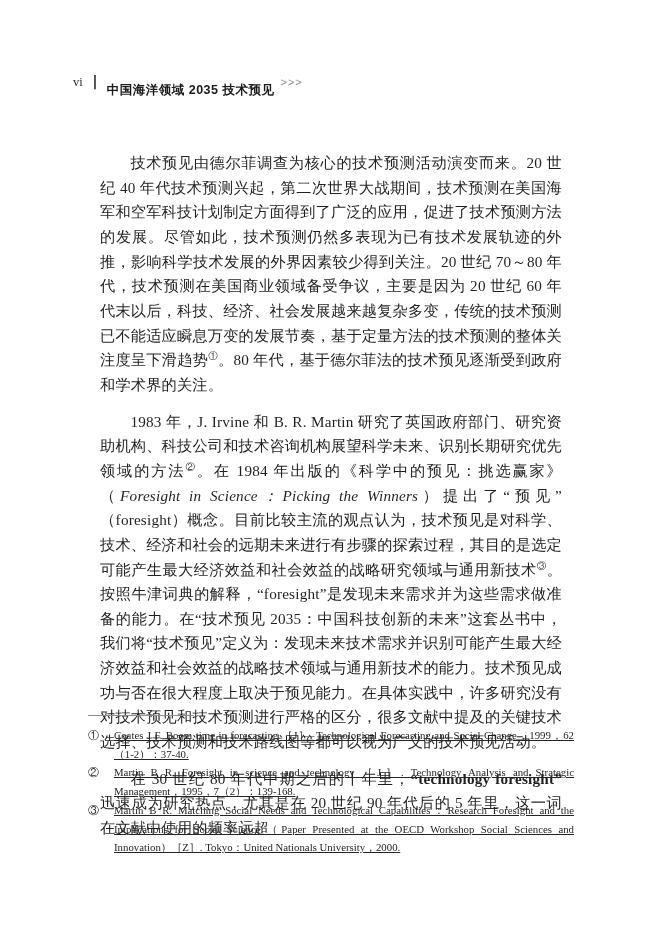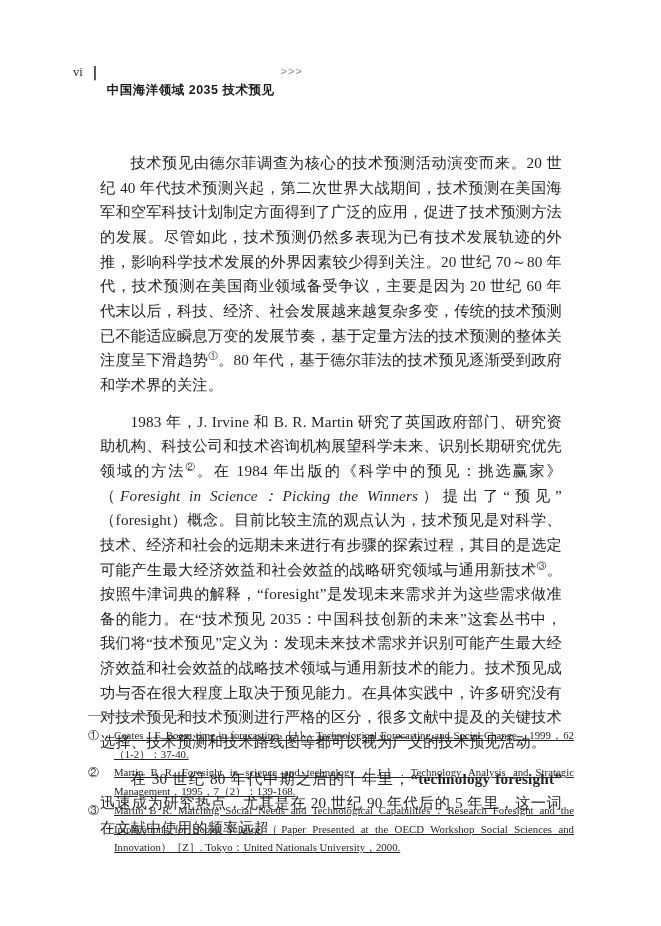--- a/index.html
+++ b/index.html
@@ -14,21 +14,21 @@
     font-family: "Liberation Serif", "DejaVu Serif", serif;
     color: #1f1f1f;
   }
 
   
   .running-header {
     position: absolute;
     left: 73px;
     top: 65px;
     display: flex;
-    align-items: flex-start;
+    align-items: center;
     gap: 6px;
     white-space: nowrap;
   }
   .rh-pagenum {
     font-family: "Liberation Serif", serif;
     font-size: 12.5px;
     color: #2a2a2a;
   }
   .rh-sep {
     font-family: "Liberation Sans", sans-serif;

